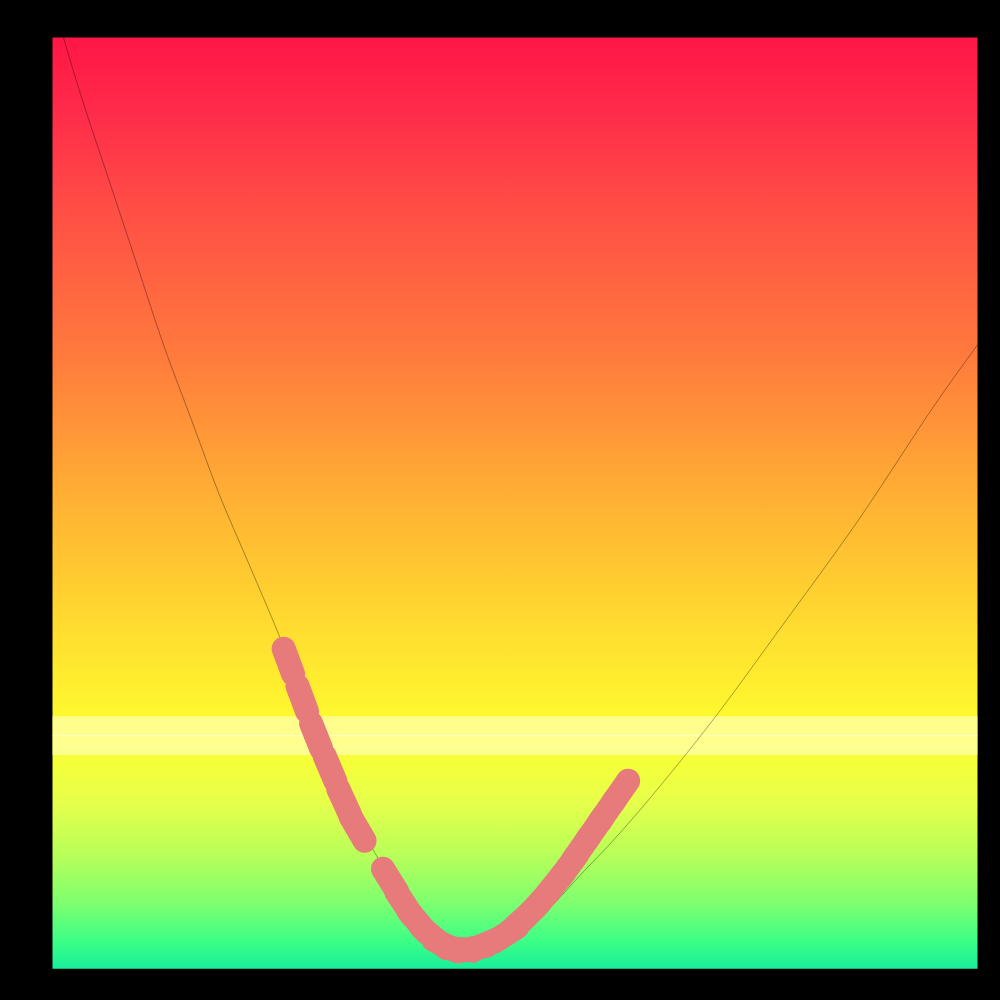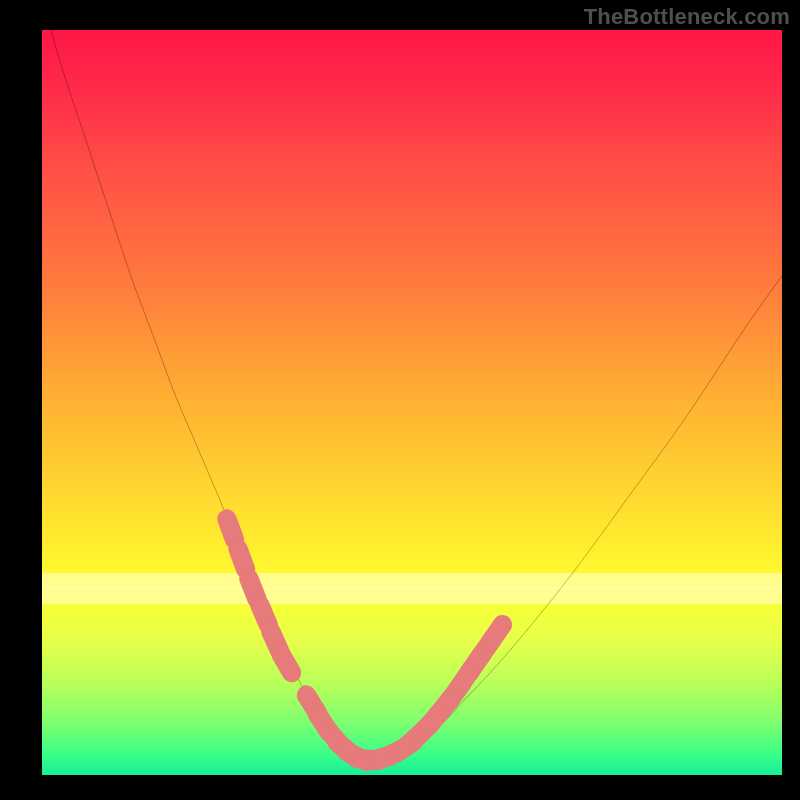--- a/index.html
+++ b/index.html
@@ -81,21 +81,20 @@
     left: 0; top: 0;
     width: 100%; height: 100%;
     overflow: visible;
   }
 </style>
 </head>
 <body>
 
 <div class="frame">
 
-  <div class="watermark">TheBottleneck.com</div>
 
   <div class="plot">
 
     <div class="pale-band" id="band1" style="top: 543.3px; height: 16px;"></div>
     <div class="pale-band" id="band2" style="top: 558.2px; height: 16px;"></div>
 
     <svg class="curve" viewBox="0 0 100 100" preserveAspectRatio="none">
       <path id="curvePath" fill="none" stroke="#000000" stroke-width="0.28" vector-effect="non-scaling-stroke" d="M 0 -4 C 0.5 -2.333333333333333 2 2.8333333333333335 3 6 C 4 9.166666666666666 5 12 6 15 C 7 18 8 21 9 24 C 10 27 11 30.166666666666668 12 33 C 13 35.833333333333336 14 38.333333333333336 15 41 C 16 43.666666666666664 17 46.5 18 49 C 19 51.5 20 53.666666666666664 21 56 C 22 58.333333333333336 23.166666666666668 61 24 63 C 24.833333333333332 65 25.333333333333332 66.33333333333333 26 68 C 26.666666666666668 69.66666666666667 27.333333333333332 71.41666666666667 28 73 C 28.666666666666668 74.58333333333333 29.333333333333332 76 30 77.5 C 30.666666666666668 79 31.333333333333332 80.58333333333333 32 82 C 32.666666666666664 83.41666666666667 33.333333333333336 84.75 34 86 C 34.666666666666664 87.25 35.333333333333336 88.41666666666667 36 89.5 C 36.666666666666664 90.58333333333333 37.333333333333336 91.58333333333333 38 92.5 C 38.666666666666664 93.41666666666667 39.416666666666664 94.28333333333333 40 95 C 40.583333333333336 95.71666666666667 41 96.33333333333333 41.5 96.8 C 42 97.26666666666667 42.416666666666664 97.61666666666666 43 97.8 C 43.583333333333336 97.98333333333333 44.166666666666664 98 45 97.9 C 45.833333333333336 97.80000000000001 47 97.58333333333334 48 97.2 C 49 96.81666666666666 50 96.26666666666667 51 95.6 C 52 94.93333333333332 53 94.13333333333334 54 93.2 C 55 92.26666666666667 55.833333333333336 91.23333333333333 57 90 C 58.166666666666664 88.76666666666667 59.5 87.46666666666667 61 85.8 C 62.5 84.13333333333333 64.16666666666667 82.21666666666667 66 80 C 67.83333333333333 77.78333333333333 69.83333333333333 75.33333333333333 72 72.5 C 74.16666666666667 69.66666666666667 76.5 66.41666666666667 79 63 C 81.5 59.583333333333336 84.33333333333333 55.833333333333336 87 52 C 89.66666666666667 48.166666666666664 92.83333333333333 43.166666666666664 95 40 C 97.16666666666667 36.833333333333336 99.16666666666667 34.166666666666664 100 33 "></path>
       <g id="markers">
           <line x1="24.990871009696832" y1="65.64232269252489" x2="26.009128990303168" y2="68.35767730747511" stroke="#e77a7a" stroke-width="2.6" stroke-linecap="round"></line>

